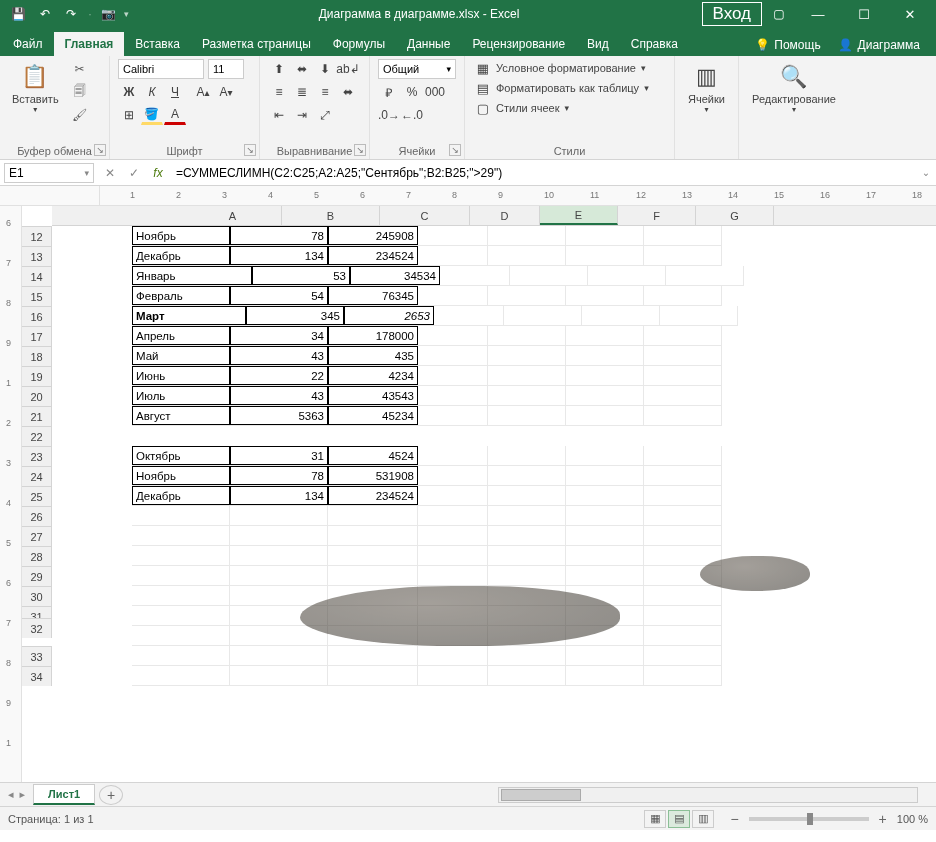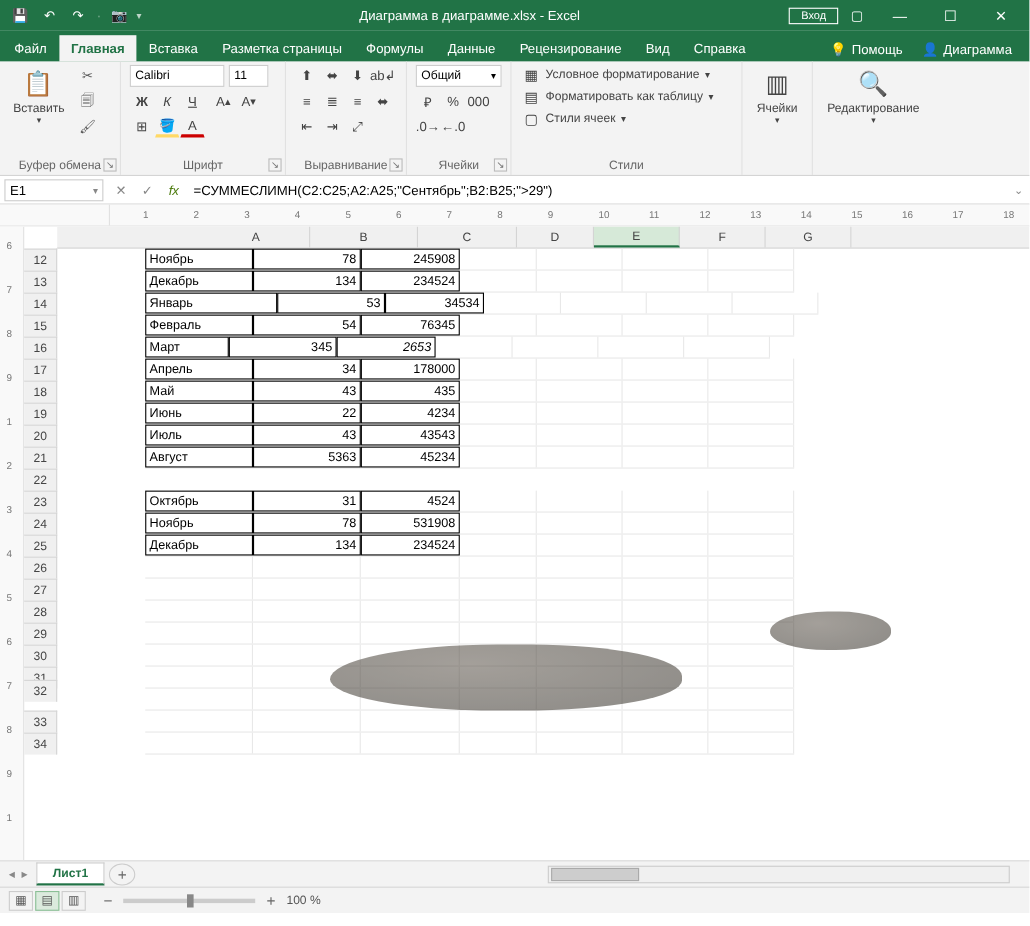--- a/index.html
+++ b/index.html
@@ -4,21 +4,21 @@
 <style>
 * { margin: 0; padding: 0; box-sizing: border-box; font-family: "Segoe UI", Tahoma, sans-serif; }
 body { background: #fff; width: 936px; height: 842px; overflow: hidden; position: relative; }
 
 .titlebar { background: #217346; height: 28px; display: flex; align-items: center; color: #fff; font-size: 12px; }
 .qat { display: flex; align-items: center; gap: 4px; padding: 0 8px; }
 .qat-icon { width: 22px; height: 22px; display: flex; align-items: center; justify-content: center; cursor: pointer; }
 .qat-sep { color: rgba(255,255,255,0.4); padding: 0 2px; }
 .title-center { flex: 1; text-align: center; }
 .title-right { display: flex; align-items: center; gap: 2px; padding-right: 4px; }
-.signin-btn { border: 1px solid #fff; padding: 1px 10px; font-size: 10px; cursor: pointer; }
+.signin-btn { border: 1px solid #fff; padding: 1px 10px; font-size: 17px; cursor: pointer; }
 .win-btn { width: 44px; height: 28px; display: flex; align-items: center; justify-content: center; cursor: pointer; font-size: 13px; }
 .tdi-btn { width: 30px; height: 24px; display:flex;align-items:center;justify-content:center;cursor:pointer; }
 
 .tabbar { background: #217346; height: 28px; display: flex; align-items: flex-end; padding-left: 2px; }
 .tab { padding: 5px 11px; color: #fff; font-size: 12px; cursor: pointer; }
 .tab.active { background: #f3f3f3; color: #217346; font-weight: 600; }
 .tab-right { margin-left: auto; display: flex; align-items: center; padding-right: 8px; gap: 2px; }
 .tab-right .rt-item { color: #fff; font-size: 12px; padding: 4px 8px; cursor: pointer; display:flex;align-items:center;gap:4px; }
 
 .ribbon { background: #f3f3f3; height: 104px; border-bottom: 1px solid #d4d4d4; display: flex; }
@@ -360,21 +360,21 @@
         <div class="cell bordered" style="width: 98px;">Февраль</div>
         <div class="cell bordered num" style="width: 98px;">54</div>
         <div class="cell bordered num" style="width: 90px;">76345</div>
         <div class="cell " style="width: 70px;"></div>
         <div class="cell " style="width: 78px;"></div>
         <div class="cell " style="width: 78px;"></div>
         <div class="cell " style="width: 78px;"></div>
       </div>
       <div class="rowh" style="top: 80px; height: 20px;">16</div>
       <div class="grid-row" style="position: absolute; left: 132px; top: 80px;">
-        <div class="cell bordered" style="width: 76px;">Март</div>
+        <div class="cell bordered" style="width: 114px; font-weight: bold;">Март</div>
         <div class="cell bordered num" style="width: 98px;">345</div>
         <div class="cell bordered num" style="width: 90px; font-style: italic;">2653</div>
         <div class="cell " style="width: 70px;"></div>
         <div class="cell " style="width: 78px;"></div>
         <div class="cell " style="width: 78px;"></div>
         <div class="cell " style="width: 78px;"></div>
       </div>
       <div class="rowh" style="top: 100px; height: 20px;">17</div>
       <div class="grid-row" style="position: absolute; left: 132px; top: 100px;">
         <div class="cell bordered" style="width: 98px;">Апрель</div>
@@ -558,20 +558,21 @@
     <span>▸</span>
   </div>
   <div class="sheet-tab">Лист1</div>
   <div class="add-sheet">+</div>
   <div class="hscroll">
     <div class="hscroll-thumb"></div>
   </div>
 </div>
 
 <div class="statusbar">
+  <div class="sb-left">Страница: 1 из 1</div>
   <div class="sb-views">
     <div class="sb-view">▦</div>
     <div class="sb-view active">▤</div>
     <div class="sb-view">▥</div>
   </div>
   <span class="zoom-btn">−</span>
   <div class="zoom-slider">
       <div class="zoom-thumb"></div>
     </div>
   <span class="zoom-btn">+</span>

